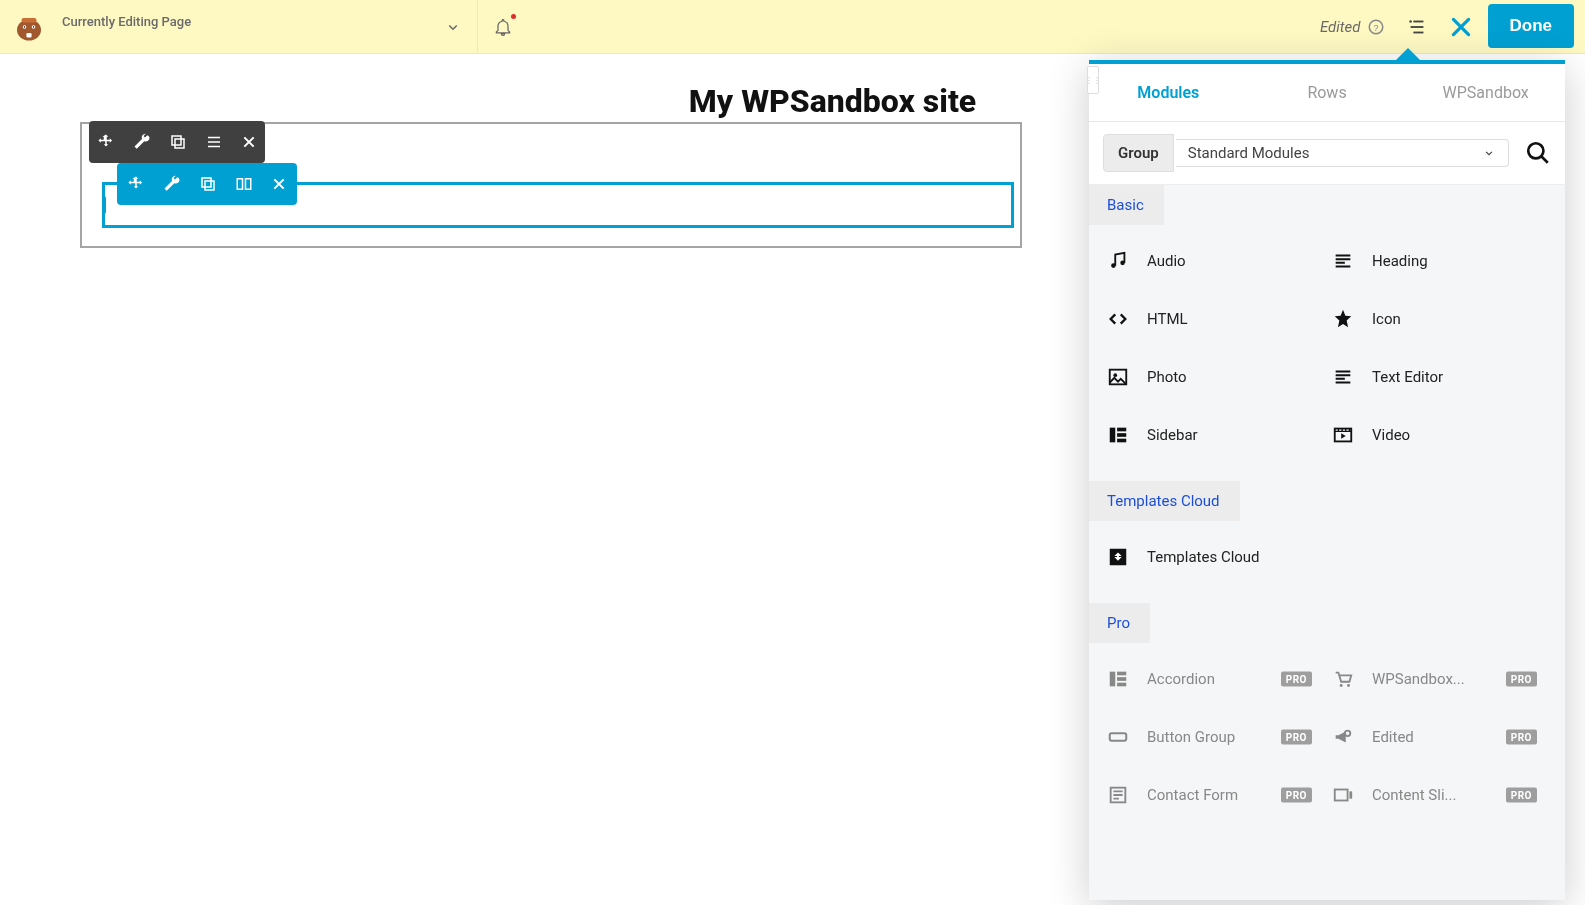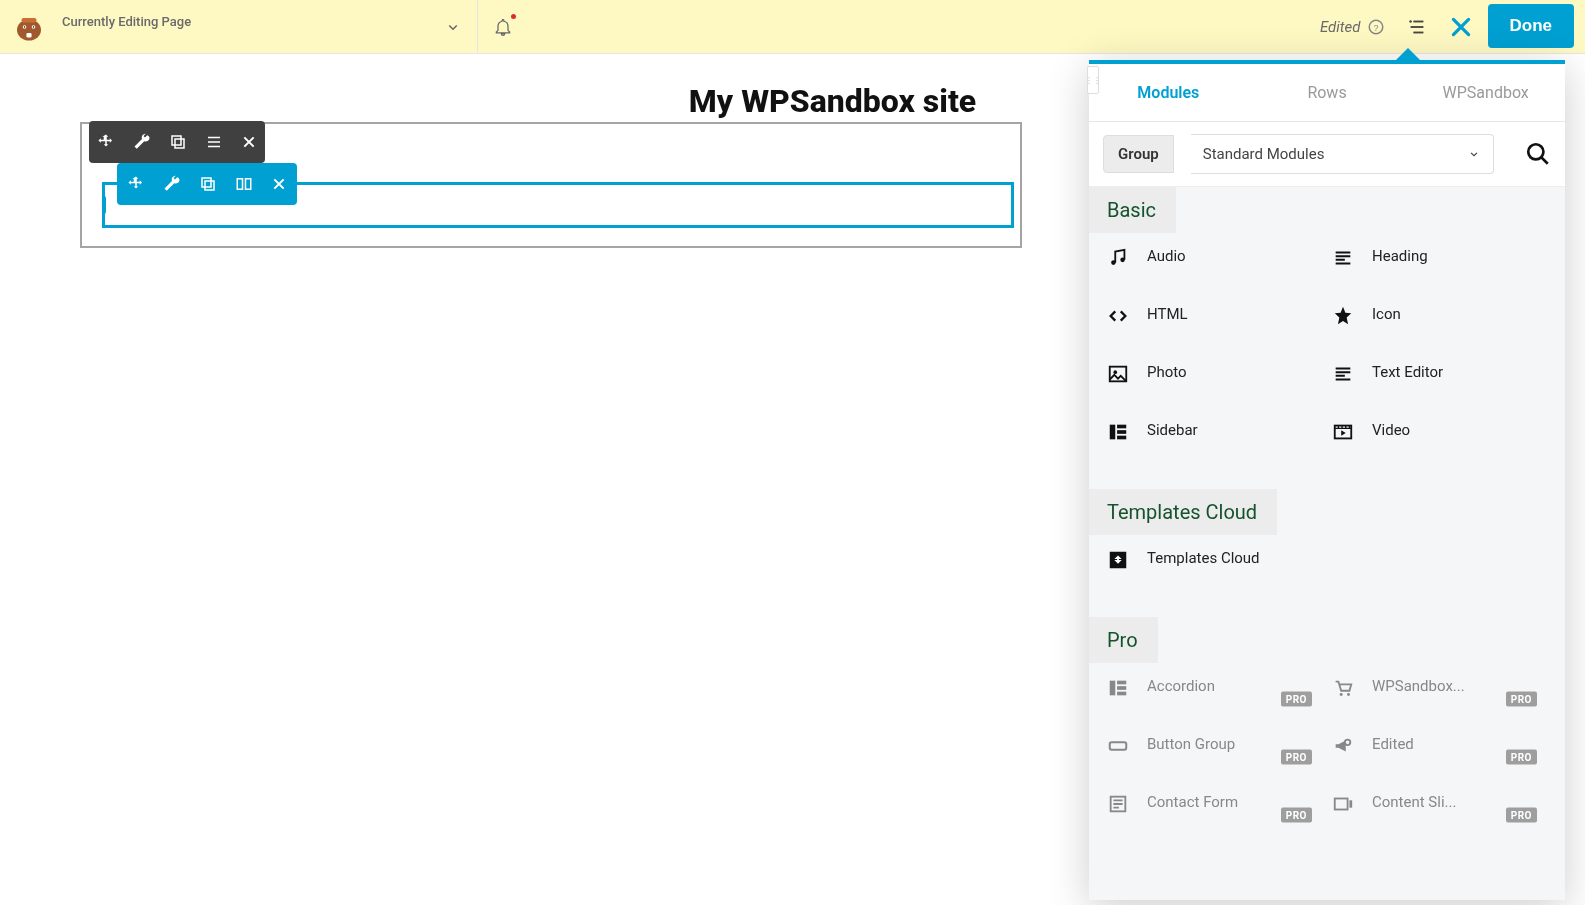--- a/index.html
+++ b/index.html
@@ -201,38 +201,38 @@
       font-size: 16px;
       color: #9a9a9a;
       cursor: pointer;
     }
     .panel-tab.active { color: #00A0D2; font-weight: 600; }
 
     .panel-filter {
       display: flex;
       align-items: center;
       padding: 12px 14px;
-      gap: 17px;
+      gap: 2px;
       border-bottom: 1px solid #eee;
     }
     .group-toggle {
       background: #ececec;
       border: 1px solid #ddd;
       border-radius: 4px 0 0 4px;
       padding: 9px 14px;
       font-size: 15px;
       font-weight: 600;
       color: #333;
     }
     .filter-select {
       flex: 1;
       border: 1px solid #ddd;
       border-left: none;
       border-radius: 0 4px 4px 0;
-      height: 40px;
+      height: 28px;
       display: flex;
       align-items: center;
       justify-content: space-between;
       padding: 0 12px;
       font-size: 15px;
       color: #444;
       cursor: pointer;
     }
     .search-cell {
       padding-left: 14px;
@@ -246,32 +246,33 @@
       background: #f5f6f7;
     }
     .panel-body::-webkit-scrollbar { width: 9px; }
     .panel-body::-webkit-scrollbar-thumb { background: #c4c4c4; border-radius: 4px; }
     .panel-body::-webkit-scrollbar-track { background: #f0f0f0; }
 
     .group-header {
       background: #ececec;
       display: inline-block;
       padding: 11px 20px 11px 18px;
-      font-size: 20px;
-      color: #14532d;
+      font-size: 15px;
+      color: #1d4ed8;
     }
     .group-header-wrap { background: #f5f6f7; }
     .module-grid {
       display: grid;
       grid-template-columns: 1fr 1fr;
       padding: 14px 8px 24px 18px;
       row-gap: 14px;
     }
     .module-item {
       display: flex;
+      align-items: center;
       gap: 16px;
       height: 44px;
       cursor: pointer;
       font-size: 15px;
       color: #222;
       position: relative;
       padding-right: 6px;
     }
     .module-item.disabled { color: #888; }
     .module-item .micon { width: 24px; display:flex; justify-content:flex-start; }

